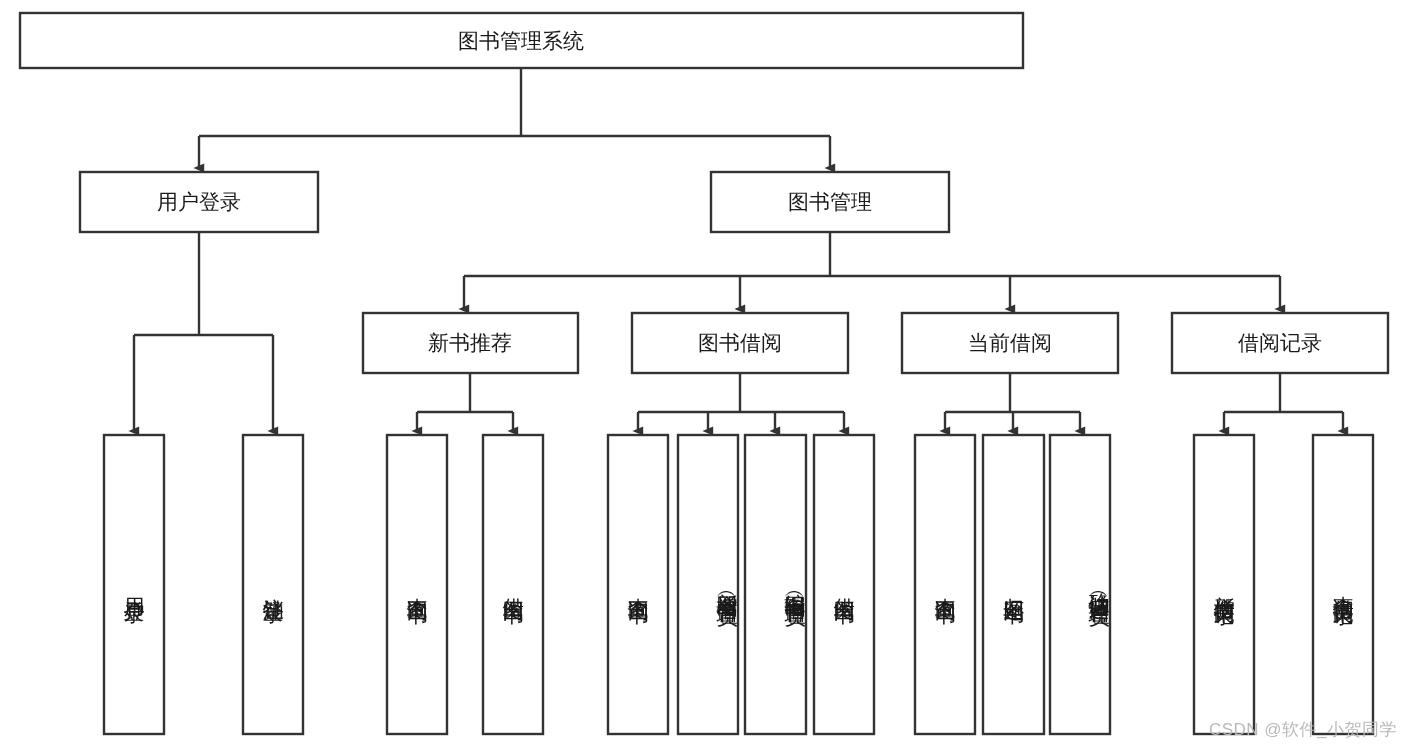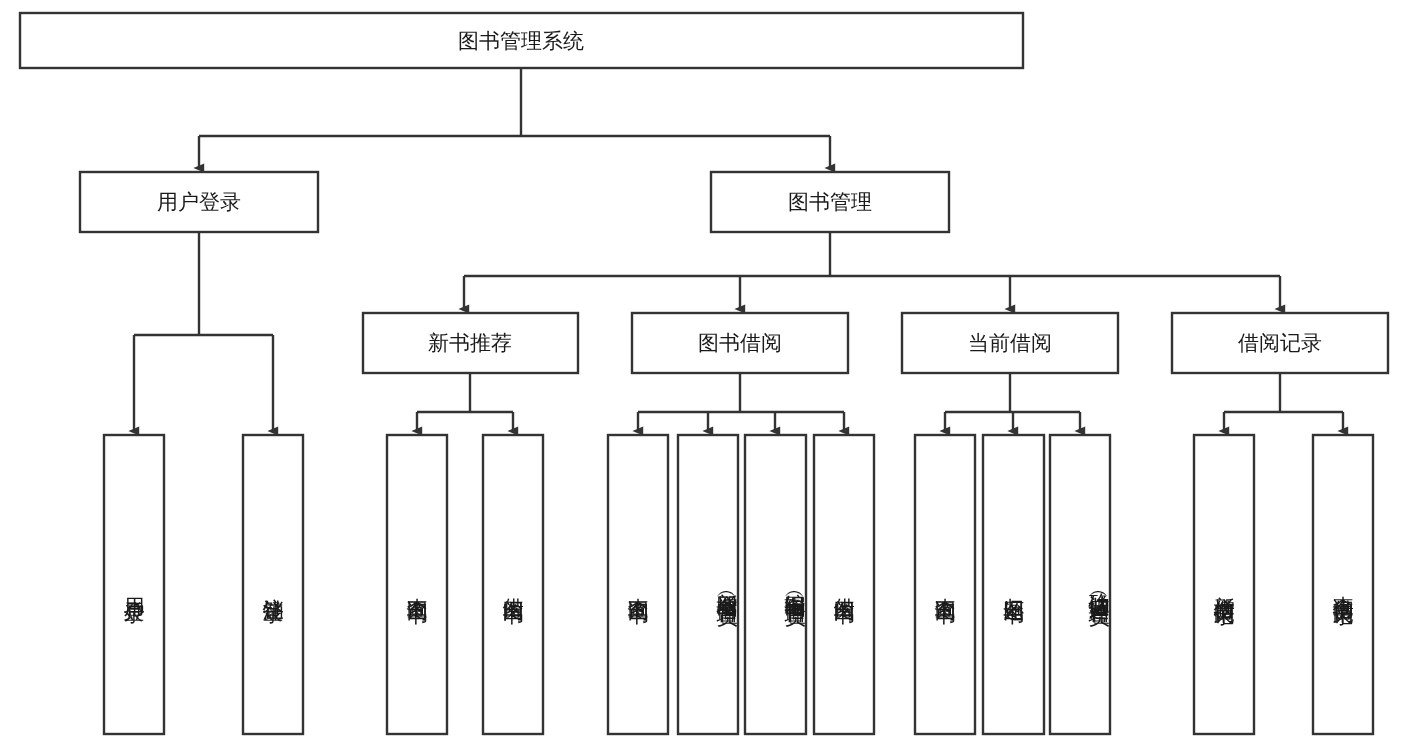--- a/index.html
+++ b/index.html
@@ -186,13 +186,14 @@
   <div class="vlabel" style="left:745px; top:438px; width:61px; height:293px; align-items:flex-start;">编辑图书（管理员）</div>
   <div class="vlabel" style="left:814px; top:435px; width:60px; height:299px;">借阅图书</div>
 
   <div class="vlabel" style="left:915px; top:435px; width:60px; height:299px;">查询图书</div>
   <div class="vlabel" style="left:983px; top:435px; width:61px; height:299px;">归还图书</div>
   <div class="vlabel" style="left:1050px; top:438px; width:60px; height:293px; align-items:flex-start;">确认归还（管理员）</div>
 
   <div class="vlabel" style="left:1194px; top:435px; width:60px; height:299px;">新增借阅记录</div>
   <div class="vlabel" style="left:1313px; top:435px; width:60px; height:299px;">查询借阅记录</div>
 
+  <div class="watermark">CSDN @软件_小贺同学</div>
 </div>
 
 </body></html>

